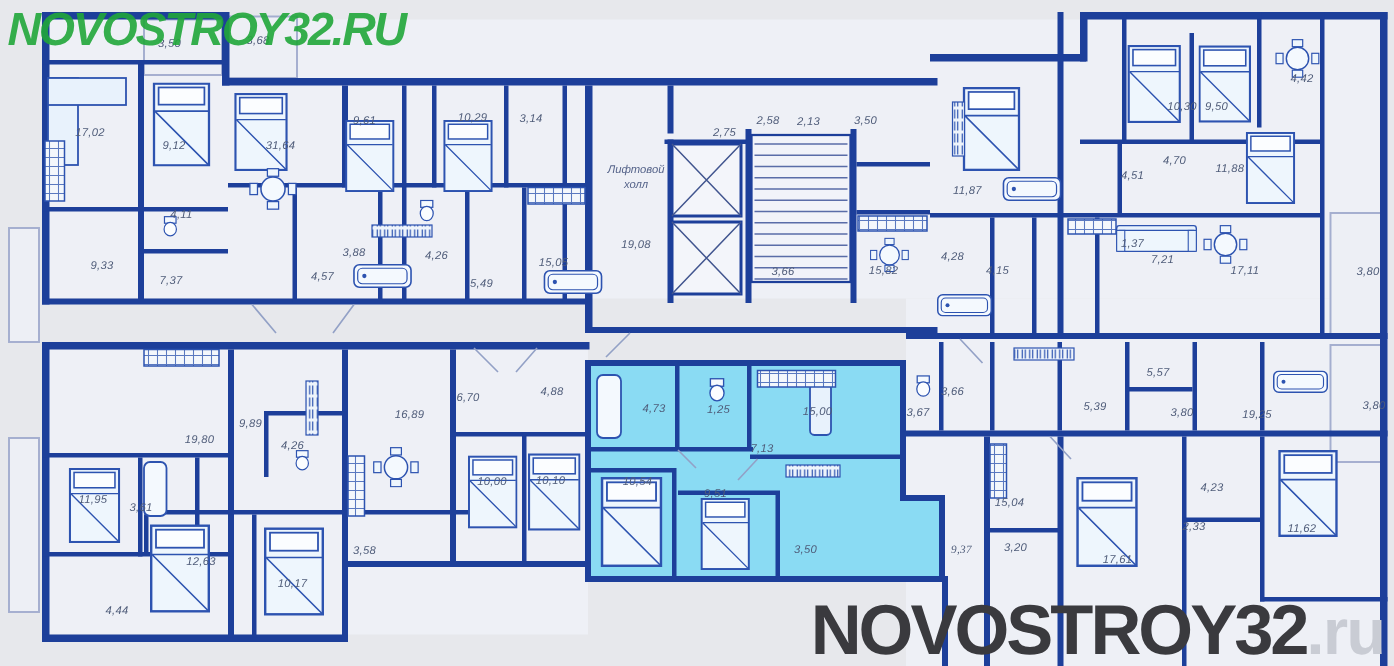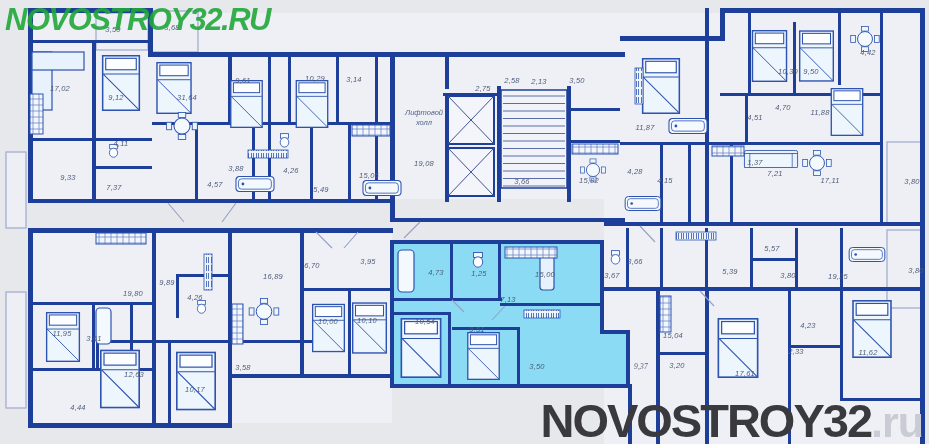--- a/index.html
+++ b/index.html
@@ -308,21 +308,21 @@
       <span class="room-label" style="left: 635px; top: 261px;">3,66</span>
       <span class="room-label" style="left: 730px; top: 271px;">5,39</span>
       <span class="room-label" style="left: 788px; top: 275px;">3,80</span>
       <span class="room-label" style="left: 838px; top: 276px;">19,25</span>
       <span class="room-label" style="left: 916px; top: 270px;">3,80</span>
       <span class="room-label" style="left: 133px; top: 293px;">19,80</span>
       <span class="room-label" style="left: 167px; top: 282px;">9,89</span>
       <span class="room-label" style="left: 195px; top: 297px;">4,26</span>
       <span class="room-label" style="left: 273px; top: 276px;">16,89</span>
       <span class="room-label" style="left: 312px; top: 265px;">6,70</span>
-      <span class="room-label" style="left: 368px; top: 261px;">3,95</span>
+      <span class="room-label" style="left: 368px; top: 261px;">4,88</span>
       <span class="room-label" style="left: 62px; top: 333px;">11,95</span>
       <span class="room-label" style="left: 94px; top: 338px; font-style: italic;">3,61</span>
       <span class="room-label" style="left: 78px; top: 407px;">4,44</span>
       <span class="room-label" style="left: 134px; top: 374px;">12,63</span>
       <span class="room-label" style="left: 195px; top: 389px;">10,17</span>
       <span class="room-label" style="left: 243px; top: 367px;">3,58</span>
       <span class="room-label" style="left: 328px; top: 321px;">10,00</span>
       <span class="room-label" style="left: 367px; top: 320px;">10,10</span>
       <span class="room-label hl" style="left: 436px; top: 272px;">4,73</span>
       <span class="room-label hl" style="left: 479px; top: 273px;">1,25</span>

